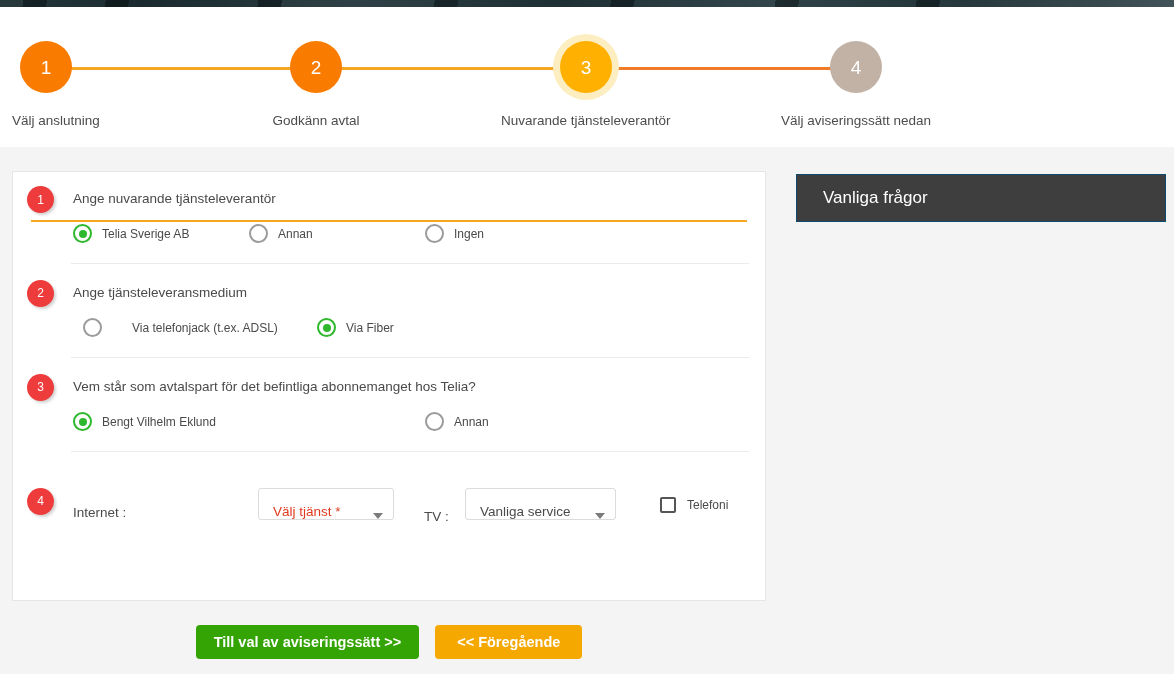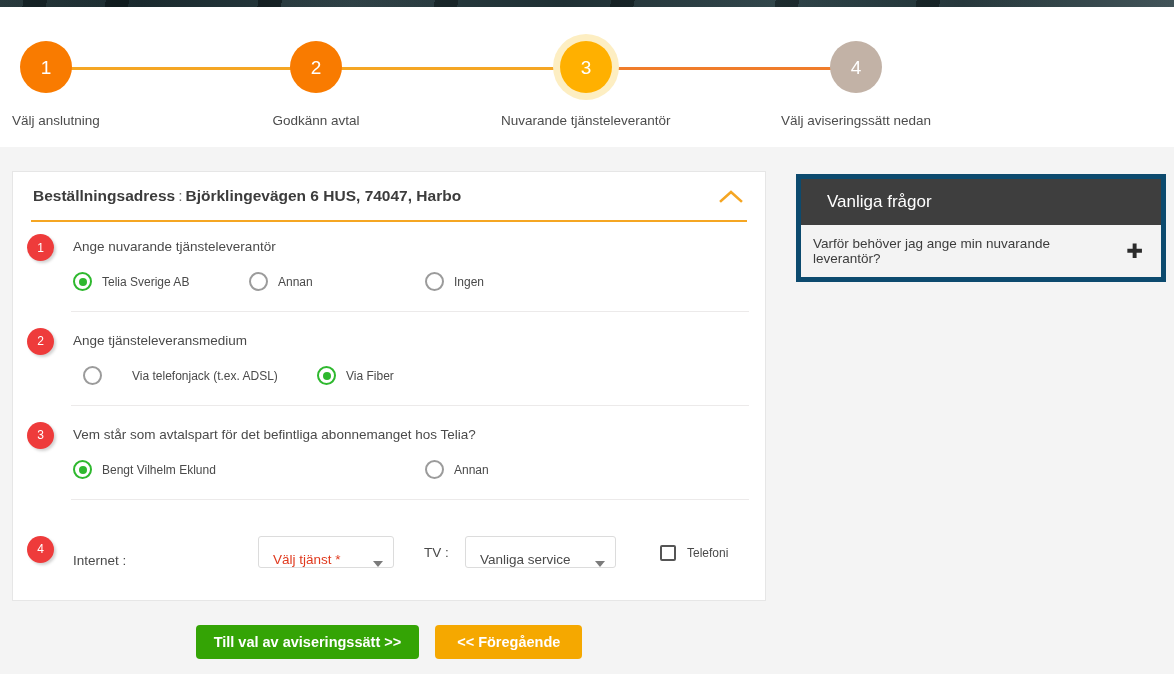--- a/index.html
+++ b/index.html
@@ -214,21 +214,21 @@
     flex: none;
     cursor: pointer;
   }
 
   
   .faq {
     position: absolute;
     left: 796px; top: 174px;
     width: 370px;
     background: #f3f3f3;
-    border: 5px solid #0c4a6e;
+    border: 1px solid #0c4a6e;
   }
   .faq-head {
     background: #3e3e3e;
     color: #ffffff;
     font-size: 17px;
     padding: 13px 26px;
   }
   .faq-item {
     display: flex;
     align-items: center;
@@ -297,30 +297,20 @@
         <div class="step-circle" style="background: rgb(194, 178, 166);">4</div>
         <div class="step-label" style="left: -75px;">Välj aviseringssätt nedan</div>
       </div>
     </div>
 </div>
 
 <div class="page-bg"></div>
 
 <div class="card">
 
-  <div class="card-header">
-    <div class="card-title">
-      <span>Beställningsadress</span><span class="sep">:</span><span class="addr">Björklingevägen 6 HUS, 74047, Harbo</span>
-    </div>
-    <div class="collapse-icon">
-      <svg width="32" height="22" viewBox="0 0 32 22">
-        <polyline points="6,15 16,6 26,15" fill="none" stroke="#f5a623" stroke-width="2.6" stroke-linecap="square" stroke-linejoin="miter"></polyline>
-      </svg>
-    </div>
-  </div>
   <div class="card-rule"></div>
 
   <div id="sections" style="padding-top:14px;">
       <div class="section">
         <div class="badge">1</div>
         <div class="q-text">Ange nuvarande tjänsteleverantör</div>
         <div class="opts" style="position: relative; height: 22px;">
           <div class="opt" style="position: absolute; left: 0px;">
             <span class="radio on"></span>
             <span>Telia Sverige AB</span>
@@ -370,41 +360,35 @@
       <div class="divider"></div>
       <div style="height: 16px;"></div>
       <div class="section">
         <div class="badge">4</div>
         <div class="svc-row" style="position: relative; height: 34px;">
           <div class="svc-label" style="line-height: 34px; position: absolute; left: 0px; top: 8px;">Internet :</div>
           <div class="select required" style="width: 136px; position: absolute; left: 185px; top: 0px;">
             <span class="val" style="color: rgb(224, 58, 30);">Välj tjänst *</span>
             <span class="caret"></span>
           </div>
-          <div class="svc-label" style="line-height: 34px; position: absolute; left: 351px; top: 0px;">TV :</div>
+          <div class="svc-label" style="line-height: 34px; position: absolute; left: 351px; top: 12px;">TV :</div>
           <div class="select" style="width: 151px; position: absolute; left: 392px; top: 0px;">
             <span class="val">Vanliga service</span>
             <span class="caret"></span>
           </div>
           <div class="opt" style="line-height: 34px; position: absolute; left: 587px; top: 0px;">
             <span class="checkbox"></span>
             <span>Telefoni</span>
           </div>
         </div>
       </div>
     </div>
 
 </div>
 
 <div class="faq">
   <div class="faq-head">Vanliga frågor</div>
-  <div id="faq-items">
-      <div class="faq-item">
-        <span>Varför behöver jag ange min nuvarande leverantör?</span>
-        <span class="faq-plus">✚</span>
-      </div>
-    </div>
 </div>
 
 <div class="btnbar">
   <button class="btn btn-next">Till val av aviseringssätt &gt;&gt;</button>
   <button class="btn btn-prev">&lt;&lt; Föregående</button>
 </div>
 
 </body></html>

